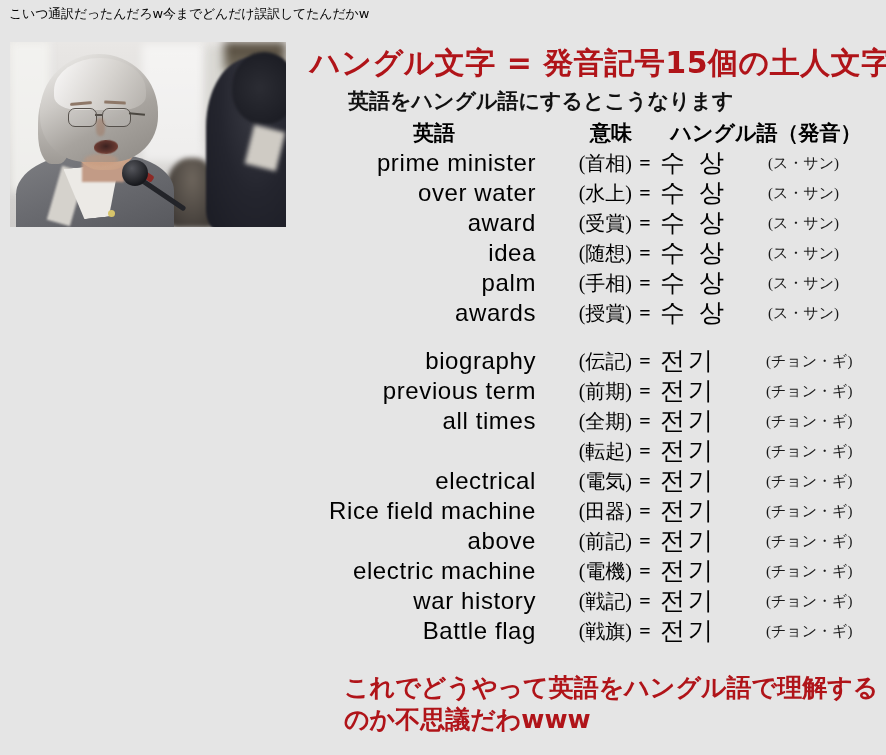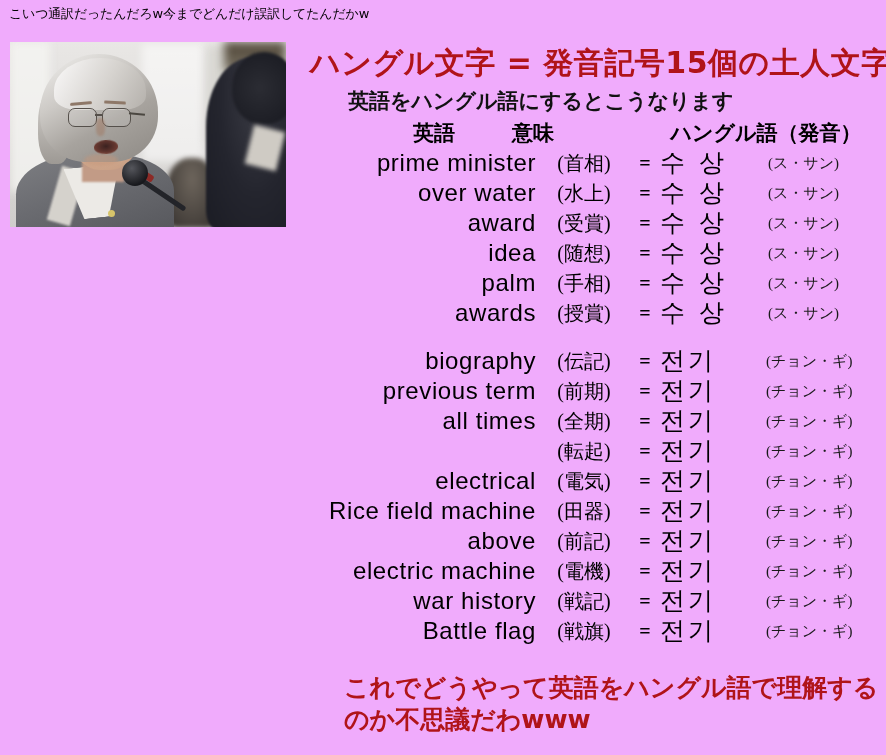--- a/index.html
+++ b/index.html
@@ -9,21 +9,21 @@
     background: #ffffff;
   }
   body {
     font-family: "Liberation Serif", "DejaVu Serif", serif;
     -webkit-font-smoothing: none;
   }
   #page {
     position: relative;
     width: 886px;
     height: 755px;
-    background: #f0abfc;
+    background: #e5e5e5;
     overflow: hidden;
   }
 
   
   .top-caption {
     position: absolute;
     left: 9px;
     top: 6px;
     font-family: "DejaVu Sans", "Liberation Sans", sans-serif;
     font-size: 13px;
@@ -221,33 +221,33 @@
   .cell {
     position: absolute;
     top: 0;
     white-space: nowrap;
     color: #000000;
     line-height: 30px;
   }
 
   
   .h-eng   { left: 36px;  width: 196px; text-align: center; font-family: "Liberation Serif","DejaVu Serif",serif; font-weight: bold; font-size: 21px; }
-  .h-mean  { left: 212px; width: 120px; text-align: left; font-family: "Liberation Serif","DejaVu Serif",serif; font-weight: bold; font-size: 21px; }
+  .h-mean  { left: 212px; width: 120px; text-align: right; font-family: "Liberation Serif","DejaVu Serif",serif; font-weight: bold; font-size: 21px; }
   .h-hang  { left: 352px; width: 228px; text-align: center; font-family: "Liberation Serif","DejaVu Serif",serif; font-weight: bold; font-size: 21px; }
 
   
   .c-eng {
     left: 14px; width: 222px;
     font-family: Liberation Sans, sans-serif;
     font-size: 24px;
     letter-spacing: 0.6px;
     text-align: right;
   }
   .c-mean {
-    left: 236px; width: 96px; text-align: center;
+    left: 236px; width: 96px; text-align: right;
     font-family: "Liberation Serif", "DejaVu Serif", serif;
     font-size: 20px;
   }
   .c-eq {
     left: 332px; width: 26px; text-align: center;
     font-family: "Liberation Serif", "DejaVu Serif", serif;
     font-size: 20px;
     font-weight: bold;
   }
   .c-hangul {

